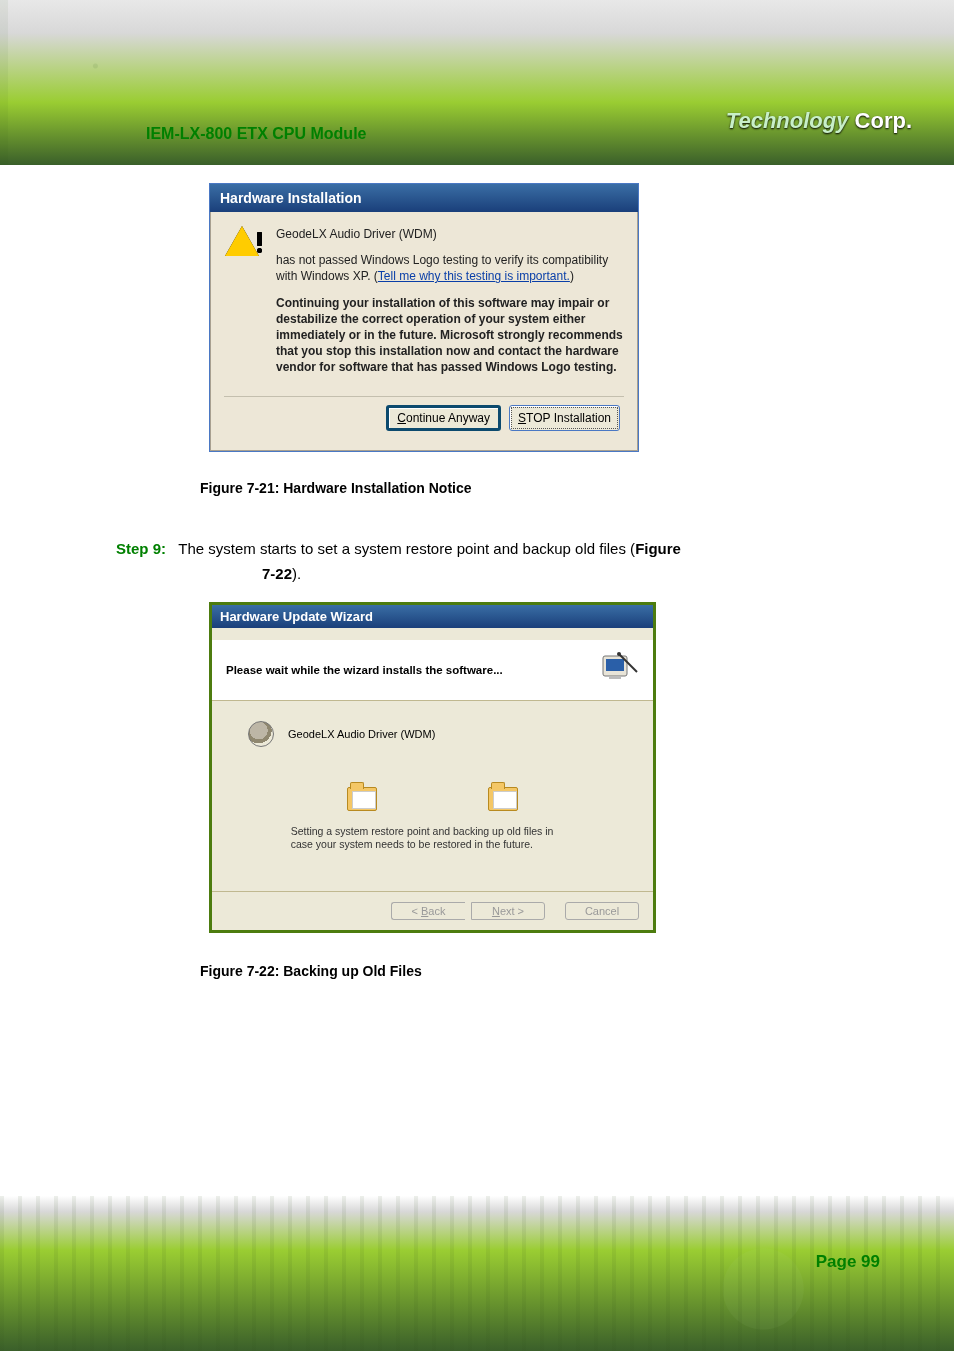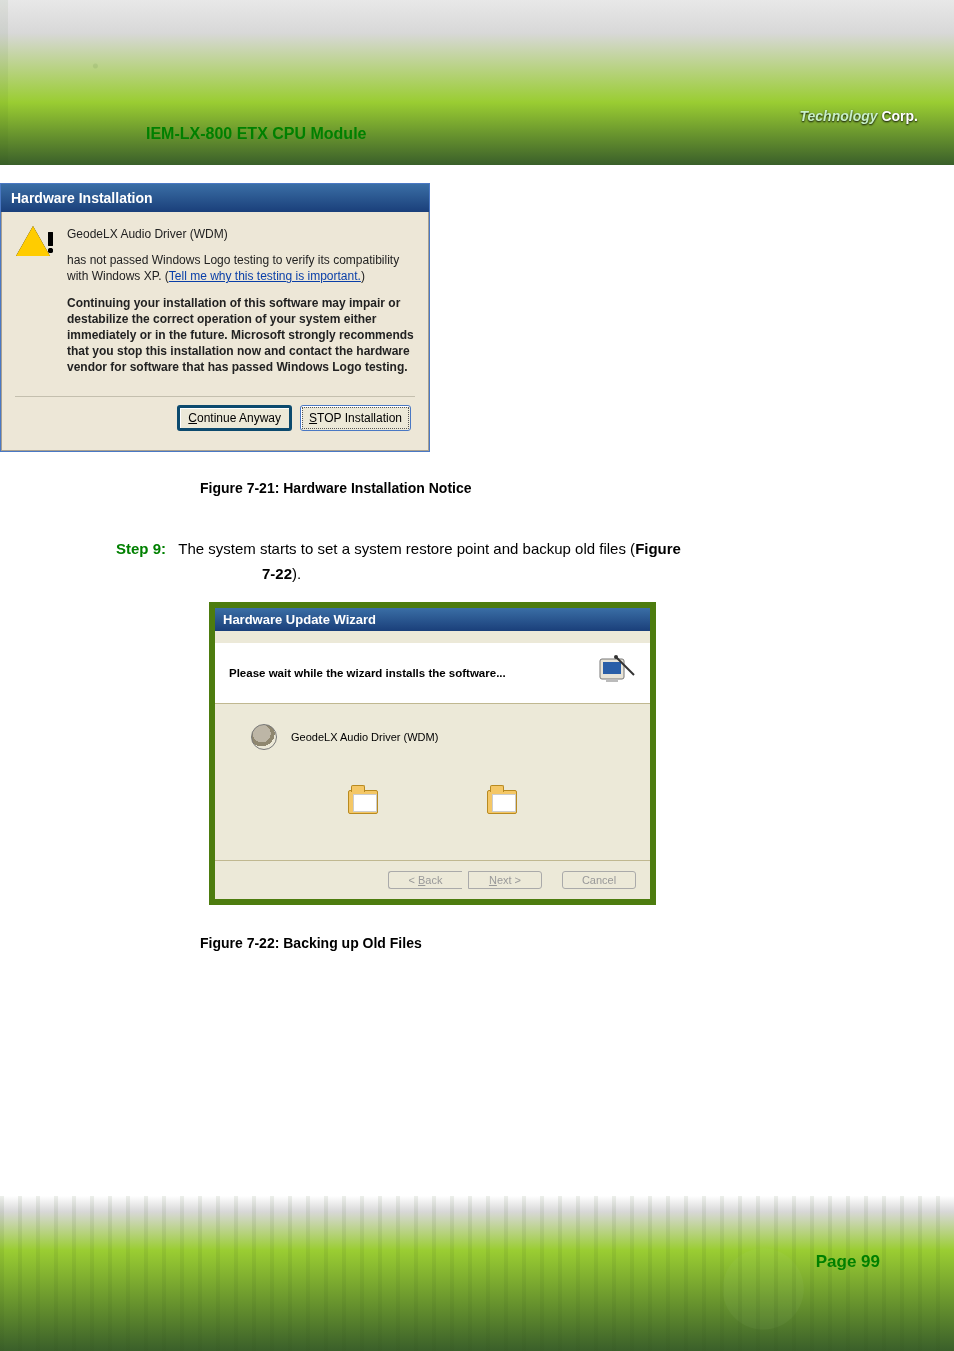--- a/index.html
+++ b/index.html
@@ -5,25 +5,25 @@
   * { box-sizing: border-box; margin: 0; padding: 0; }
   body { font-family: Arial, Helvetica, sans-serif; background: #fff; width: 954px; height: 1351px; position: relative; overflow: hidden; }
 
   
   .header-banner { width: 100%; height: 165px; position: relative; background: linear-gradient(180deg, #e8e8e8 0%, #d8d8d8 20%, #9acd32 62%, #3a5f2a 100%); }
   .header-banner::before { content: ""; position: absolute; inset: 0; background:
     radial-gradient(circle at 10% 40%, rgba(0,60,0,.25) 2px, transparent 3px) repeat,
     linear-gradient(90deg, rgba(40,80,20,.2) 0 8px, transparent 8px 24px) repeat;
     opacity:.3; }
   .header-title { position: absolute; left: 146px; top: 125px; color: #008000; font-weight: bold; font-size: 16px; }
-  .header-brand { position: absolute; right: 36px; top: 108px; color: #fff; font-size: 14px; font-weight: bold; text-shadow: 0 1px 2px #000; }
+  .header-brand { position: absolute; right: 42px; top: 108px; color: #fff; font-size: 22px; font-weight: bold; text-shadow: 0 1px 2px #000; }
   .header-brand .t { color: #c8f0c8; font-style: italic; }
 
   
-  .dlg { width: 430px; margin-top: 18px; border: 1px solid #4a78c4; background: #ede7d7; box-shadow: 0 0 0 1px #a8a090 inset; font-family: Tahoma, Verdana, sans-serif; font-size: 12px; color: #222; position: relative; }
+  .dlg { width: 430px; margin-left: 209px; margin-top: 18px; border: 1px solid #4a78c4; background: #ede7d7; box-shadow: 0 0 0 1px #a8a090 inset; font-family: Tahoma, Verdana, sans-serif; font-size: 12px; color: #222; position: relative; }
   .dlg-title { background: linear-gradient(180deg, #3a6ea5 0%, #1a3f7a 100%); color: #fff; padding: 6px 10px; font-weight: bold; font-size: 14px; }
   .dlg-body { padding: 14px 14px 10px 14px; }
   .warn-row { display: flex; gap: 16px; }
   .warn-tri { width: 0; height: 0; border-left: 17px solid transparent; border-right: 17px solid transparent; border-bottom: 30px solid #ffcc00; position: relative; filter: drop-shadow(0 0 0.5px #000); }
   .warn-wrap { width:36px; flex:0 0 36px; display:flex; align-items:flex-start; justify-content:center; }
   .warn-exc { position: absolute; top: 6px; left: 14.5px; width: 5px; height: 14px; background: #000; border-radius: 1px; }
   .warn-dot { position: absolute; top: 22px; left: 14.5px; width: 5px; height: 5px; background: #000; border-radius: 50%; }
   .warn-text { flex: 1; }
   .warn-text p { margin-bottom: 10px; line-height: 1.35; }
   .link { color: #0a3fa8; text-decoration: underline; }
@@ -34,21 +34,21 @@
   .xp-btn.focus { outline: 1px dotted #555; outline-offset: -3px; border: 1px solid #4a78c4; }
   .u { text-decoration: underline; }
 
   .caption { font-weight: bold; font-size: 14px; margin-left: 200px; margin-top: 28px; }
   .step-line { margin-left: 116px; margin-top: 36px; font-size: 15px; line-height: 2.2; }
   .step-label { color: #008000; font-weight: bold; }
   .step-body { display:inline; }
   .step-cont { margin-left: 262px; font-size: 15px; }
 
   
-  .wiz { width: 447px; margin-left: 209px; margin-top: 20px; border: 6px solid #4d7c0f; background: #ece9d8; font-family: Tahoma, sans-serif; font-size: 11px; }
+  .wiz { width: 447px; margin-left: 209px; margin-top: 20px; border: 3px solid #4d7c0f; background: #ece9d8; font-family: Tahoma, sans-serif; font-size: 11px; }
   .wiz-title { background: linear-gradient(180deg, #3a6ea5 0%, #1a3f7a 100%); color:#fff; font-weight:bold; font-size:13px; padding:4px 8px; }
   .wiz-head { background:#fff; border-bottom:1px solid #c0b890; padding:10px 14px; display:flex; align-items:center; justify-content:space-between;margin-top:12px; }
   .wiz-head-text { font-weight:bold; font-size:11.5px; }
   .wiz-head-icon { width:40px; height:40px; position:relative; }
   .wiz-head-icon svg { width:100%; height:100%; }
   .wiz-body { padding: 20px 18px 16px; }
   .wiz-row1 { display:flex; align-items:center; gap:14px; margin-left:18px; margin-bottom:40px; }
   .speaker { width:26px; height:26px; background: radial-gradient(circle at 40% 35%, #bdb6a6 0 9px, #8f876f 9px 13px, transparent 13px); border-radius:50%; border:1px solid #777; }
   .wiz-folders { display:flex; justify-content:space-around; width:70%; margin:0 auto 14px; }
   .folder { width:30px; height:24px; background:#f4c766; border:1px solid #b88a20; border-radius:2px; position:relative; }
@@ -131,20 +131,21 @@
   </div>
   <div class="wiz-body">
     <div class="wiz-row1">
       <div class="speaker"></div>
       <div>GeodeLX Audio Driver (WDM)</div>
     </div>
     <div class="wiz-folders">
       <div class="folder"></div>
       <div class="folder"></div>
     </div>
+    <div class="wiz-note">Setting a system restore point and backing up old files in case your system needs to be restored in the future.</div>
   </div>
   <div class="wiz-sep"></div>
   <div class="wiz-btns">
     <button class="wiz-btn lb" disabled="">&lt; <span class="u">B</span>ack</button>
     <button class="wiz-btn rb" disabled=""><span class="u">N</span>ext &gt;</button>
     <button class="wiz-btn" style="margin-left:14px;" disabled="">Cancel</button>
   </div>
 </div>
 
 <div class="caption" style="margin-top:30px;">Figure 7-22: Backing up Old Files</div>

